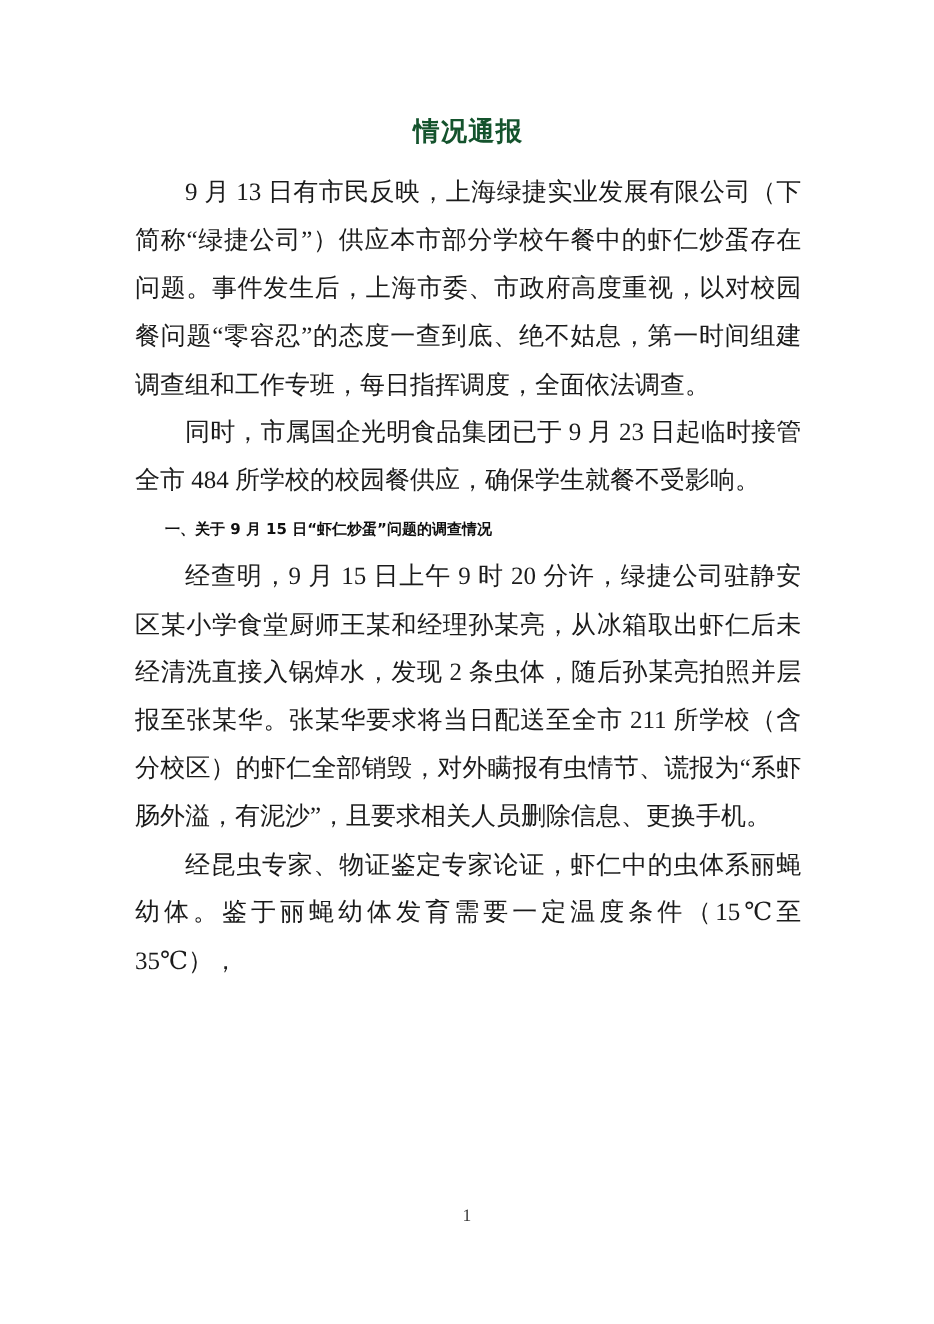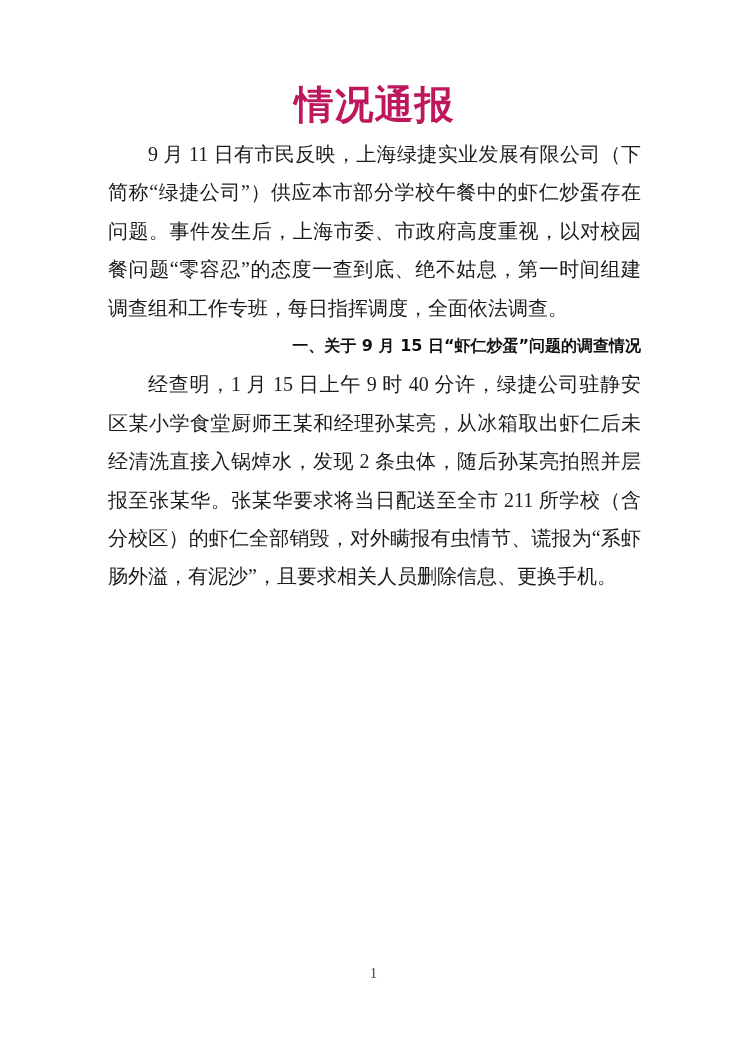--- a/index.html
+++ b/index.html
@@ -19,67 +19,69 @@
     position: absolute;
     top: 85px;
     left: 108px;
     width: 533px;
   }
   .doc-title {
     margin: 0 0 10px 0;
     text-align: center;
     font-family: "Liberation Serif", "DejaVu Serif", serif;
     font-weight: bold;
-    font-size: 39px;
+    font-size: 21px;
     line-height: 40px;
     letter-spacing: 1px;
-    color: #be185d;
+    color: #14532d;
   }
   .para {
     margin: 0;
     font-family: "Liberation Serif", "DejaVu Serif", serif;
     font-size: 20px;
     line-height: 38.4px;
     text-align: justify;
     text-indent: 2em;
     color: #1b1b1b;
   }
   .section-heading {
     margin: 0;
     font-family: "DejaVu Sans", "Liberation Sans", sans-serif;
     font-weight: bold;
-    font-size: 16px;
+    font-size: 12px;
     line-height: 38.4px;
     text-indent: 2em;
-    text-align: right;
+    text-align: left;
     color: #101010;
   }
   .page-number {
     position: absolute;
     left: 0;
     right: 0;
     bottom: 77px;
     text-align: center;
     font-family: "Liberation Serif", "DejaVu Serif", serif;
     font-size: 14px;
     color: #3a3a3a;
   }
 </style>
 </head>
 <body>
 
 <div class="page">
   <div class="content">
     <h1 class="doc-title">情况通报</h1>
 
-    <p class="para">9 月 11 日有市民反映，上海绿捷实业发展有限公司（下简称“绿捷公司”）供应本市部分学校午餐中的虾仁炒蛋存在问题。事件发生后，上海市委、市政府高度重视，以对校园餐问题“零容忍”的态度一查到底、绝不姑息，第一时间组建调查组和工作专班，每日指挥调度，全面依法调查。</p>
+    <p class="para">9 月 13 日有市民反映，上海绿捷实业发展有限公司（下简称“绿捷公司”）供应本市部分学校午餐中的虾仁炒蛋存在问题。事件发生后，上海市委、市政府高度重视，以对校园餐问题“零容忍”的态度一查到底、绝不姑息，第一时间组建调查组和工作专班，每日指挥调度，全面依法调查。</p>
 
 
+    <p class="para">同时，市属国企光明食品集团已于 9 月 23 日起临时接管全市 484 所学校的校园餐供应，确保学生就餐不受影响。</p>
 
 
     <h2 class="section-heading">一、关于 9 月 15 日“虾仁炒蛋”问题的调查情况</h2>
 
-    <p class="para">经查明，1 月 15 日上午 9 时 40 分许，绿捷公司驻静安区某小学食堂厨师王某和经理孙某亮，从冰箱取出虾仁后未经清洗直接入锅焯水，发现 2 条虫体，随后孙某亮拍照并层报至张某华。张某华要求将当日配送至全市 211 所学校（含分校区）的虾仁全部销毁，对外瞒报有虫情节、谎报为“系虾肠外溢，有泥沙”，且要求相关人员删除信息、更换手机。</p>
+    <p class="para">经查明，9 月 15 日上午 9 时 20 分许，绿捷公司驻静安区某小学食堂厨师王某和经理孙某亮，从冰箱取出虾仁后未经清洗直接入锅焯水，发现 2 条虫体，随后孙某亮拍照并层报至张某华。张某华要求将当日配送至全市 211 所学校（含分校区）的虾仁全部销毁，对外瞒报有虫情节、谎报为“系虾肠外溢，有泥沙”，且要求相关人员删除信息、更换手机。</p>
 
+    <p class="para">经昆虫专家、物证鉴定专家论证，虾仁中的虫体系丽蝇幼体。鉴于丽蝇幼体发育需要一定温度条件（15℃至 35℃），</p>
   </div>
 
   <div class="page-number">1</div>
 </div>
 
 </body></html>

